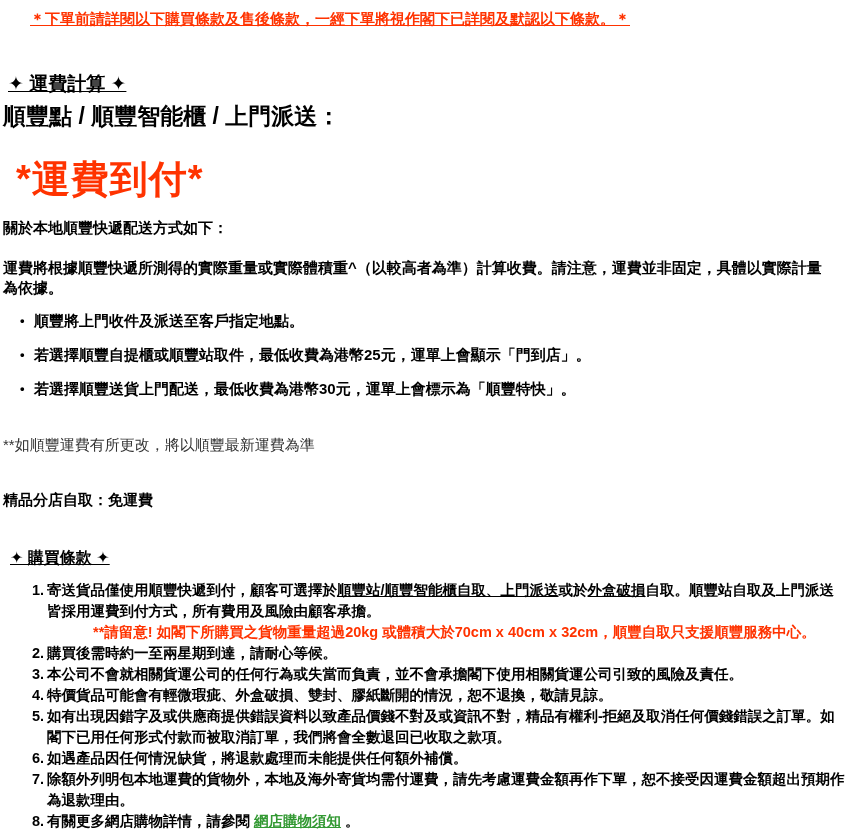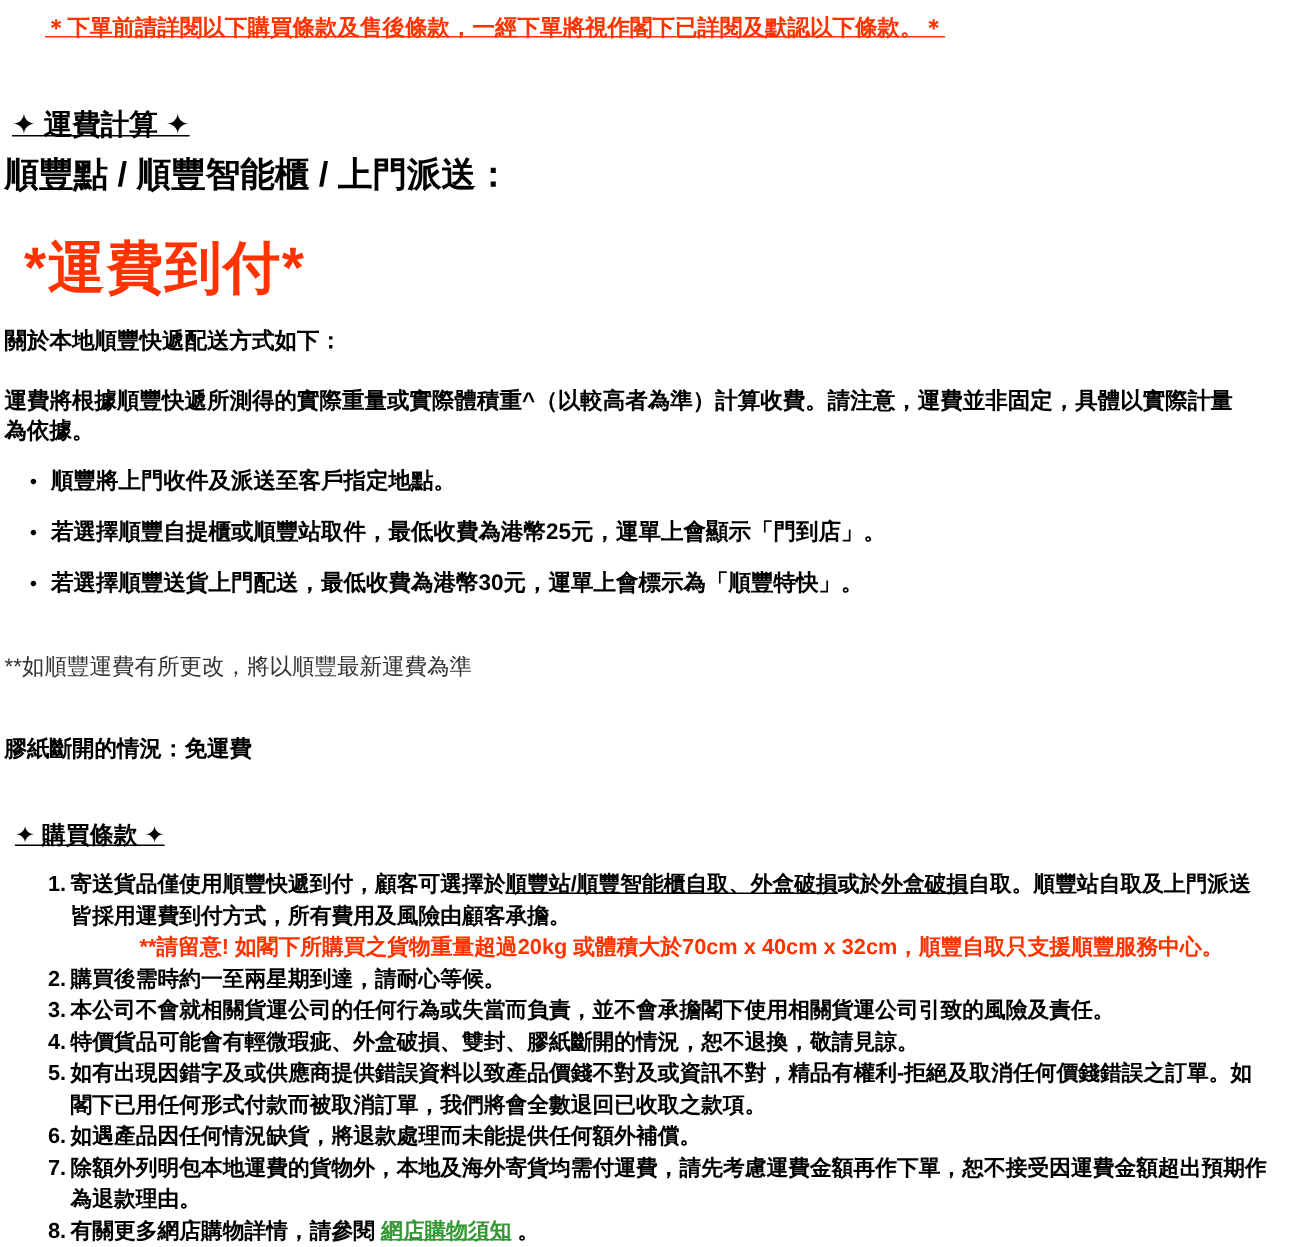--- a/index.html
+++ b/index.html
@@ -144,30 +144,30 @@
       <span class="method-text">若選擇順豐自提櫃或順豐站取件，最低收費為港幣25元，運單上會顯示「門到店」。</span>
     </li>
     <li class="method-item">
       <span class="bullet-dot">•</span>
       <span class="method-text">若選擇順豐送貨上門配送，最低收費為港幣30元，運單上會標示為「順豐特快」。</span>
     </li>
   </ul>
 
   <p class="fee-note">**如順豐運費有所更改，將以順豐最新運費為準</p>
 
-  <p class="pickup-note">膠紙斷開的情況：免運費</p>
+  <p class="pickup-note">精品分店自取：免運費</p>
 
   <h2 class="section-heading heading-terms">✦ 購買條款 ✦</h2>
 
   <div class="terms-list">
 
     <div class="term-item">
       <span class="term-num">1.</span>
       <div class="term-text">
-        <span>寄送貨品僅使用順豐快遞到付，顧客可選擇於</span><span class="u-seg">順豐站/順豐智能櫃自取、外盒破損</span><span>或於</span><span class="u-seg">外盒破損</span><span>自取。順豐站自取及上門派送皆採用運費到付方式，所有費用及風險由顧客承擔。</span>
+        <span>寄送貨品僅使用順豐快遞到付，顧客可選擇於</span><span class="u-seg">順豐站/順豐智能櫃自取、上門派送</span><span>或於</span><span class="u-seg">外盒破損</span><span>自取。順豐站自取及上門派送皆採用運費到付方式，所有費用及風險由顧客承擔。</span>
         <div class="warning-line">**請留意! 如閣下所購買之貨物重量超過20kg 或體積大於70cm x 40cm x 32cm，順豐自取只支援順豐服務中心。</div>
       </div>
     </div>
 
     <div class="term-item">
       <span class="term-num">2.</span>
       <div class="term-text">購買後需時約一至兩星期到達，請耐心等候。</div>
     </div>
 
     <div class="term-item">

